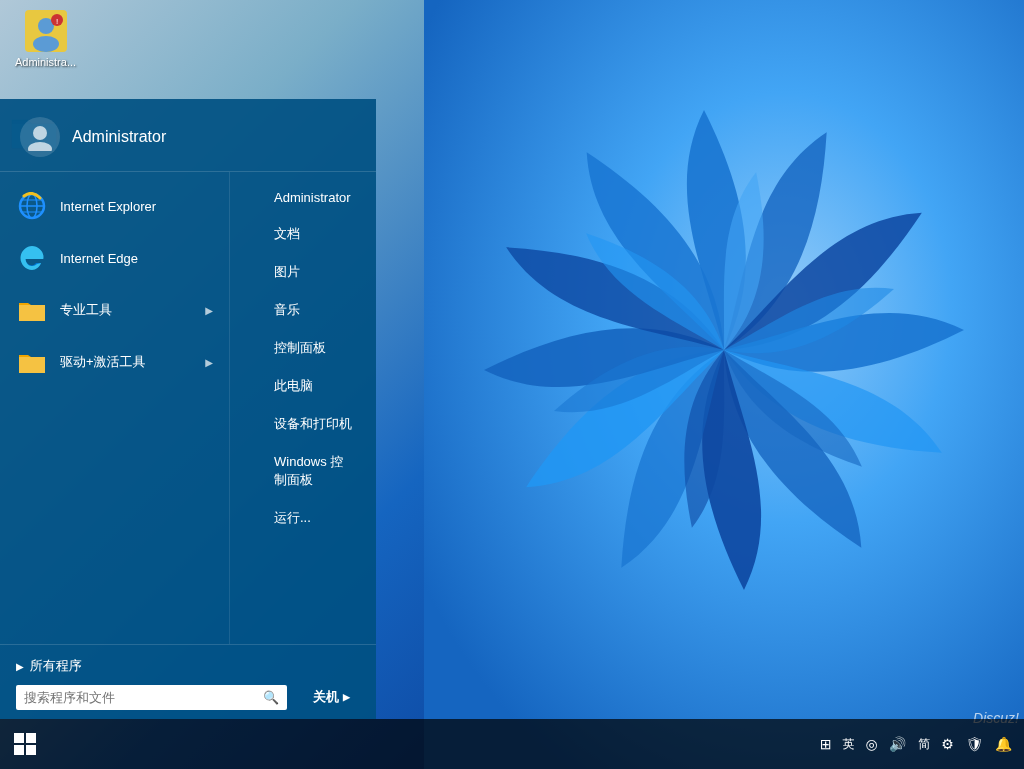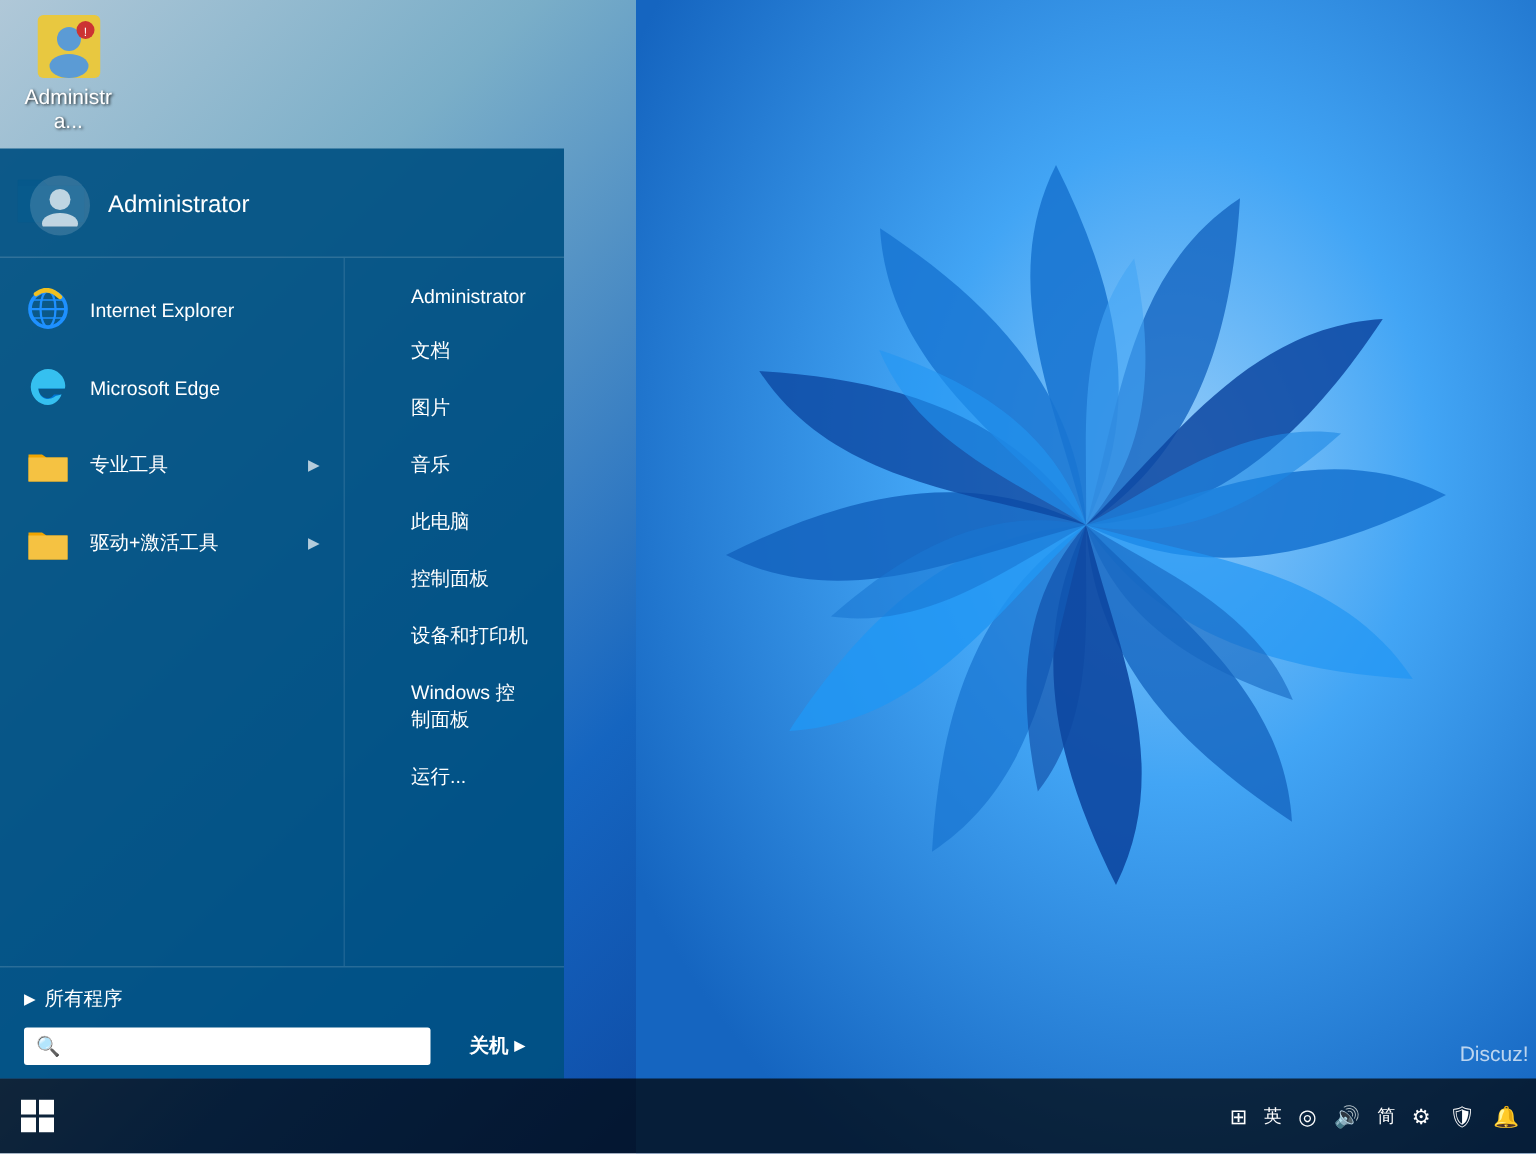--- a/index.html
+++ b/index.html
@@ -41,21 +41,21 @@
       width: 75px;
       cursor: pointer;
     }
     .desktop-icon .icon-img {
       width: 42px;
       height: 42px;
       margin-bottom: 4px;
     }
     .desktop-icon .icon-label {
       color: white;
-      font-size: 14px;
+      font-size: 11px;
       text-align: center;
       text-shadow: 1px 1px 2px rgba(0,0,0,0.8);
       word-break: break-all;
     }
 
     
     #start-menu {
       position: absolute;
       left: 0;
       bottom: 50px;
@@ -240,24 +240,25 @@
       padding: 0 3px;
     }
     .taskbar-text {
       font-size: 12px;
       padding: 0 2px;
     }
 
     
     #discuz-mark {
       position: absolute;
-      bottom: 59px;
+      bottom: 43px;
       right: 5px;
       color: rgba(255,255,255,0.7);
       font-size: 14px;
+      font-style: italic;
       margin-left: 20px;
     }
   </style>
 </head>
 <body>
 
 <div id="desktop">
 
   <svg id="win11-flower" viewBox="0 0 600 769" xmlns="http://www.w3.org/2000/svg">
     <defs>
@@ -346,21 +347,21 @@
           <span>Internet Explorer</span>
         </div>
 
         <div class="menu-item">
           <div class="item-icon">
             <svg width="28" height="28" viewBox="0 0 28 28" xmlns="http://www.w3.org/2000/svg">
               <path d="M14,3 C8,3 3,8 3,14 C3,20 8,25 14,25 C18,25 21.5,22.5 23,19 L18,19 C17,20.5 15.5,21.5 14,21.5 C10.5,21.5 7.5,18.5 7.5,15 L24.5,15 C24.7,14.3 24.8,13.7 24.8,13 C24.8,7.5 19.8,3 14,3 Z" fill="#0078d7"></path>
               <path d="M7.5,15 C7.5,15 8,22 14,22 C17,22 19,20 19,20 L23,19 C21.5,23 18,26 14,26 C8,26 2.5,20.5 2.5,14 C2.5,7.5 8,2 14,2 C20,2 25.5,7 25.5,13 C25.5,13.7 25.4,14.3 25.3,15 Z" fill="#35c0f0"></path>
             </svg>
           </div>
-          <span>Microsoft Edge</span>
+          <span>Internet Edge</span>
         </div>
 
 
         <div class="menu-item">
           <div class="item-icon">
             <svg width="28" height="24" viewBox="0 0 28 24" xmlns="http://www.w3.org/2000/svg">
               <path d="M1,5 L1,23 L27,23 L27,7 L13,7 L10,5 Z" fill="#f0a500"></path>
               <path d="M1,7 L27,7 L27,23 L1,23 Z" fill="#f5c242"></path>
             </svg>
           </div>
@@ -387,44 +388,45 @@
         <div class="right-item">
           <span>文档</span>
         </div>
         <div class="right-item">
           <span>图片</span>
         </div>
         <div class="right-item">
           <span>音乐</span>
         </div>
         <div class="right-item">
+          <span>控制面板</span>
+        </div>
+        <div class="right-item">
           <span>此电脑</span>
-        </div>
-        <div class="right-item">
-          <span>控制面板</span>
         </div>
         <div class="right-item">
           <span>设备和打印机</span>
         </div>
         <div class="right-item">
           <span>Windows 控制面板</span>
         </div>
         <div class="right-item">
           <span>运行...</span>
         </div>
       </div>
     </div>
 
     <div id="menu-bottom">
       <div id="all-programs">
         <span class="triangle">▶</span>
         <span>所有程序</span>
       </div>
       <div id="search-bar-container">
         <div id="search-input-wrapper">
+          <input id="search-input" type="text" placeholder="搜索程序和文件" style="">
           <span id="search-icon-btn">🔍</span>
         </div>
         <div id="shutdown-btn">
           <span>关机</span>
           <span id="shutdown-arrow">▶</span>
         </div>
       </div>
     </div>
   </div>
 

